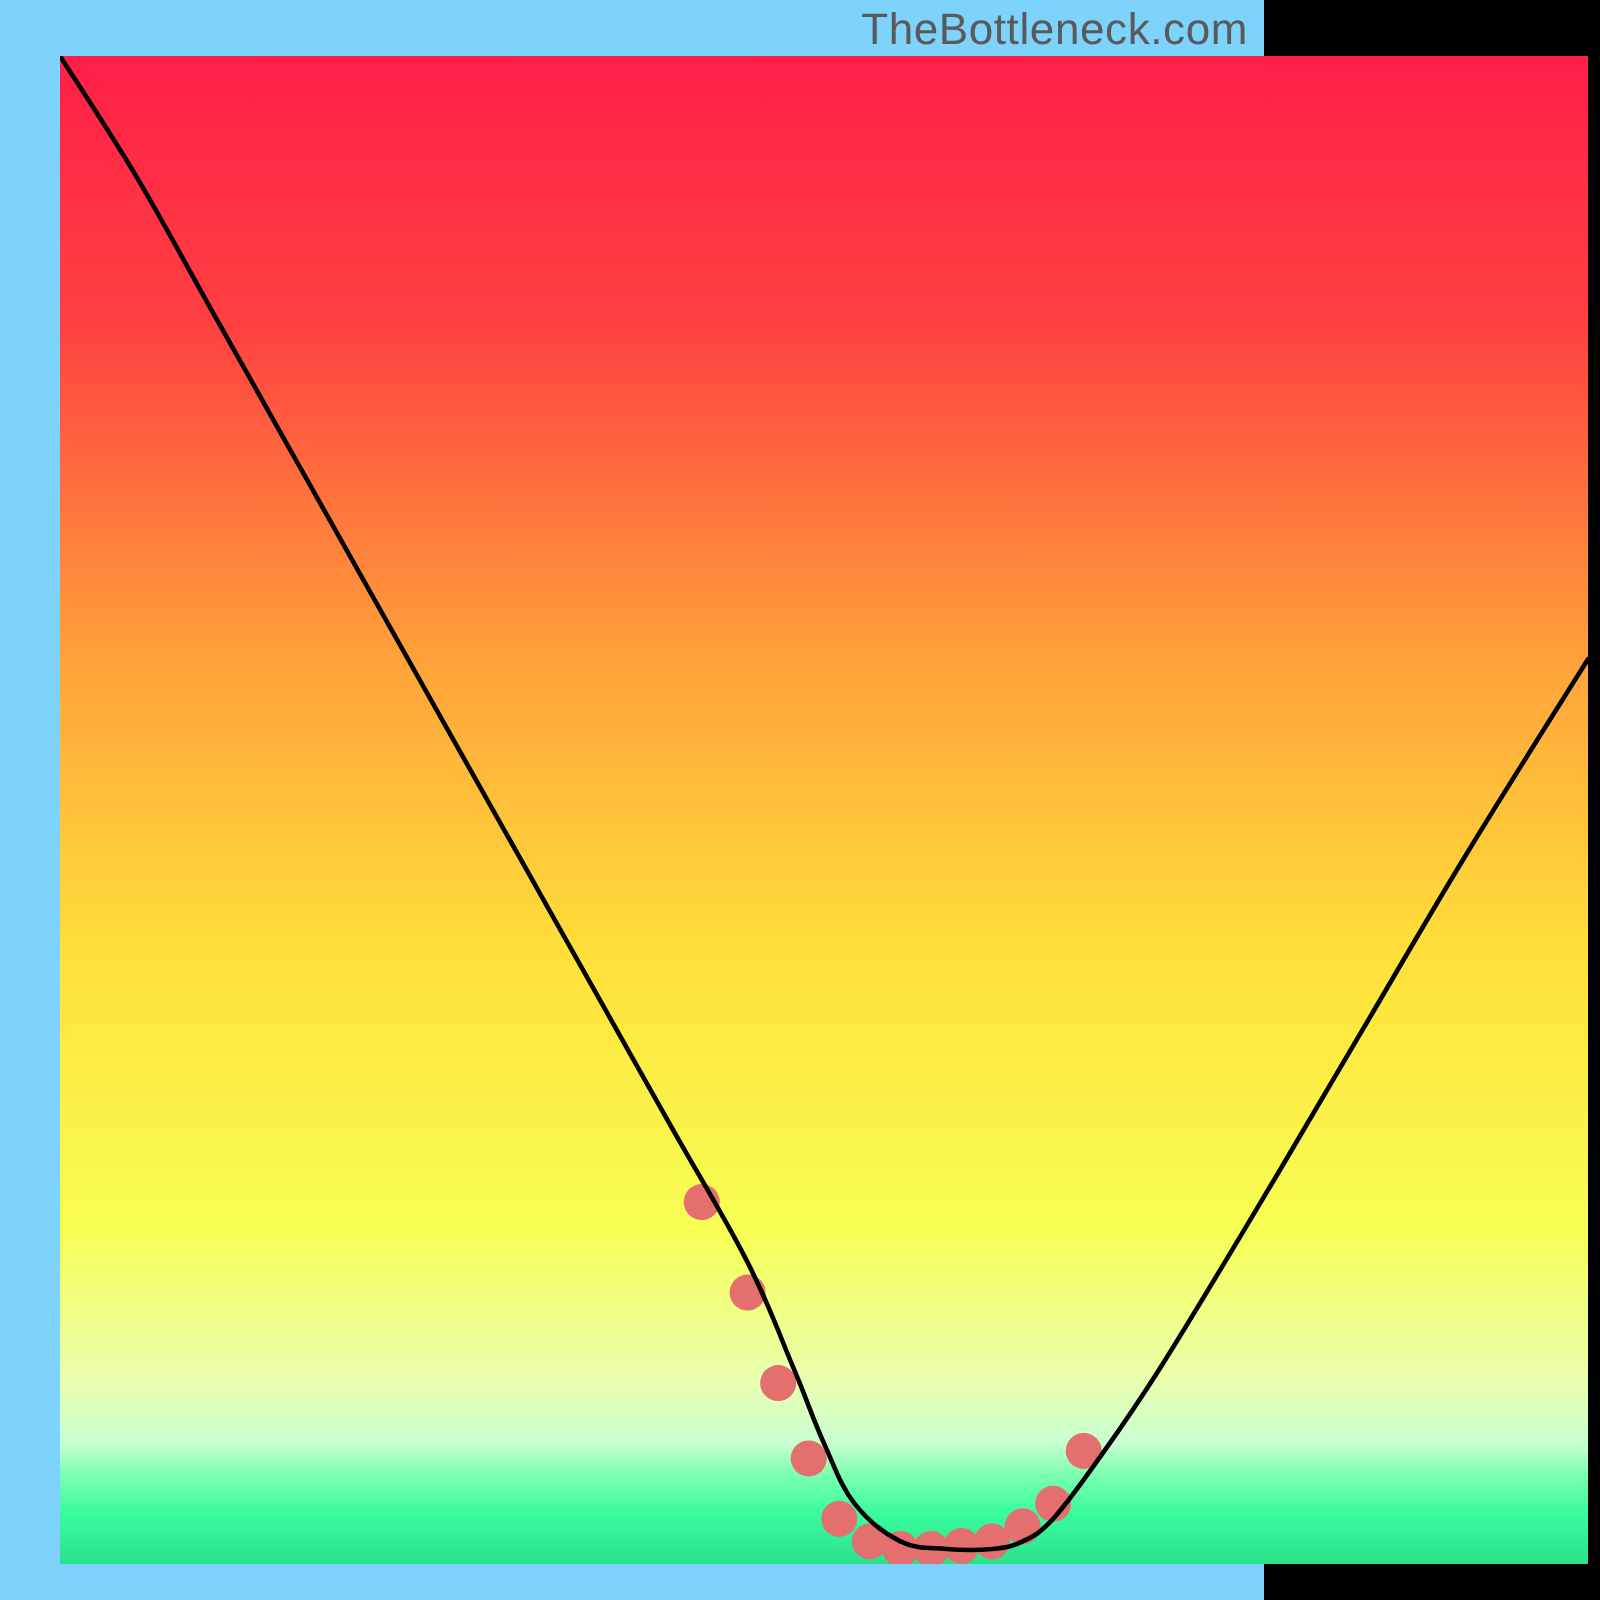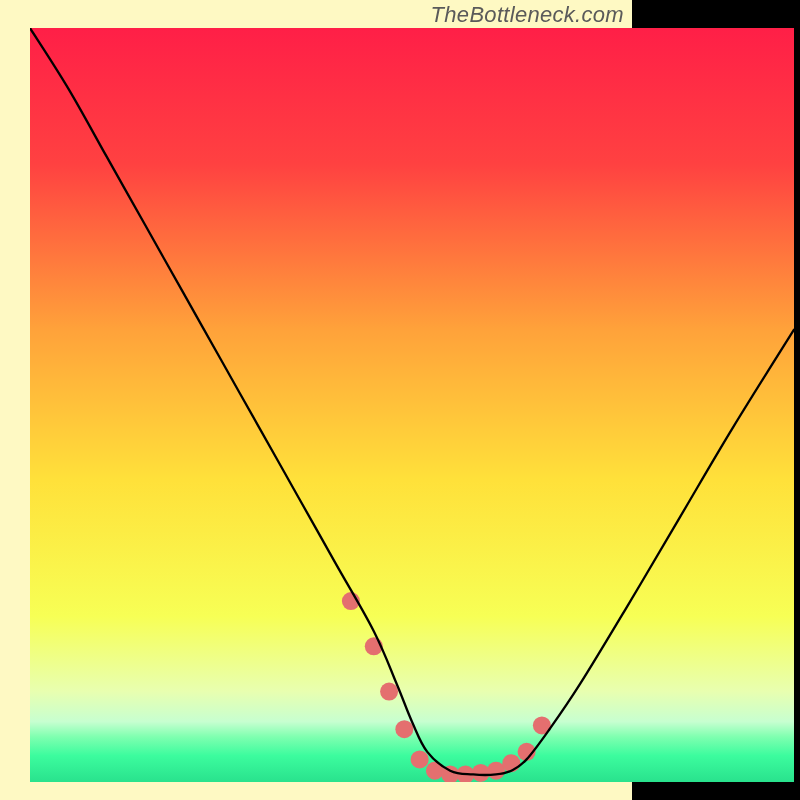--- a/index.html
+++ b/index.html
@@ -10,22 +10,21 @@
     overflow: hidden;
     background: #000;
     font-family: Arial, Helvetica, sans-serif;
   }
   .frame {
     position: absolute;
     left: 0;
     top: 0;
     width: 632px;
     height: 800px;
-    background: #fef9c3;
-    font-style: italic;
+    background: #7dd3fc;
   }
   .plot {
     position: absolute;
     box-sizing: border-box;
   }
   .watermark {
     position: absolute;
     top: 2px;
     right: 8px;
     color: #5a5a5a;

